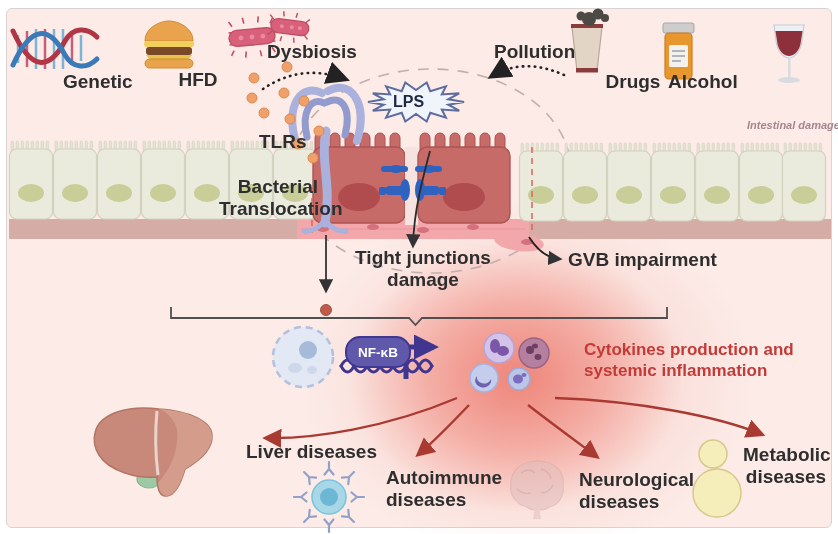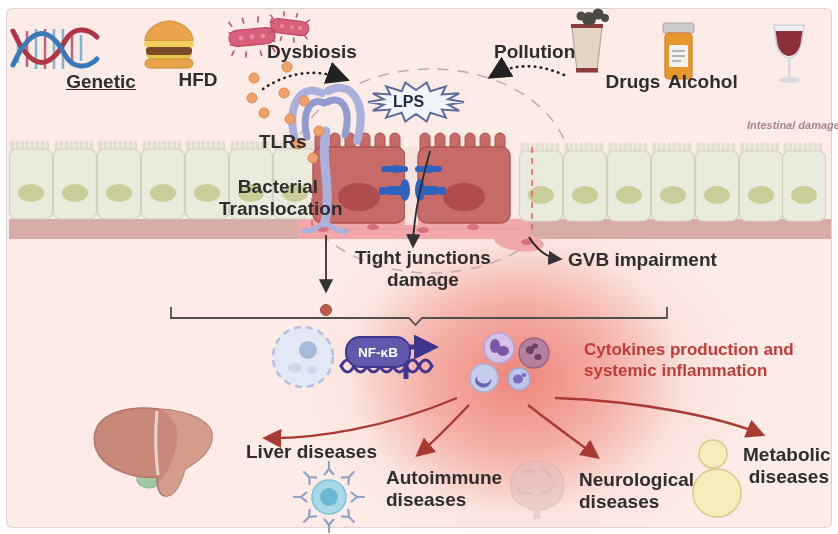--- a/index.html
+++ b/index.html
@@ -285,21 +285,21 @@
         <path d="M534,506 L532,518 L540,518 L538,506 Z" fill="#e2bebe"></path>
         <path d="M520,472 q8,-6 14,0 M540,468 q8,2 10,10 M516,488 q6,6 14,4 M540,492 q8,0 12,-8" fill="none" stroke="#caa0a0" stroke-width="1.5"></path>
       </g>
 
       <g>
         <circle cx="712" cy="453" r="14" fill="#f5edba" stroke="#d8c88c" stroke-width="1.5"></circle>
         <circle cx="716" cy="492" r="24" fill="#f5edba" stroke="#d8c88c" stroke-width="1.5"></circle>
       </g>
     </svg>
 
-    <div class="lbl" style="left:56px;top:62px;width:76px;text-align:center;text-decoration:underline;">Genetic</div>
+    <div class="lbl" style="left:56px;top:62px;width:76px;">Genetic</div>
     <div class="lbl" style="left:159px;top:60px;width:64px;text-align:center;">HFD</div>
     <div class="lbl" style="left:260px;top:32px;width:90px;text-align:center;">Dysbiosis</div>
     <div class="lbl" style="left:487px;top:32px;width:80px;text-align:center;">Pollution</div>
     <div class="lbl" style="left:594px;top:62px;width:64px;text-align:center;">Drugs</div>
     <div class="lbl" style="left:661px;top:62px;width:72px;text-align:left;">Alcohol</div>
 
     <div class="lbl" id="lps-label" style="left:386px;top:84px;width:45px;text-align:left;">LPS</div>
     <div class="lbl" style="left:252px;top:122px;">TLRs</div>
     <div class="lbl center" style="left:212px;top:167px;width:118px;">Bacterial Translocation</div>
     <div class="lbl" id="lumen-label" style="left:740px;top:110px;">Intestinal damage</div>
@@ -308,15 +308,15 @@
 
     <div id="nfkb-box" class="abs" style="left:338px;top:327px;width:62px;height:28px;">
       <span>NF-κB</span>
     </div>
 
     <div class="lbl" id="cytokines-label" style="left:569px;top:330px;width:232px;margin-left:8px;">Cytokines production and systemic inflammation</div>
 
     <div class="lbl" style="left:239px;top:432px;">Liver diseases</div>
     <div class="lbl center" style="left:379px;top:458px;width:104px;text-align:left;">Autoimmune diseases</div>
     <div class="lbl center" style="left:572px;top:460px;width:110px;text-align:left;">Neurological diseases</div>
-    <div class="lbl center" style="left:736px;top:435px;width:86px;text-align:right;">Metabolic diseases</div>
+    <div class="lbl center" style="left:736px;top:435px;width:86px;text-align:center;">Metabolic diseases</div>
   </div>
 </div>
 
 </body></html>

